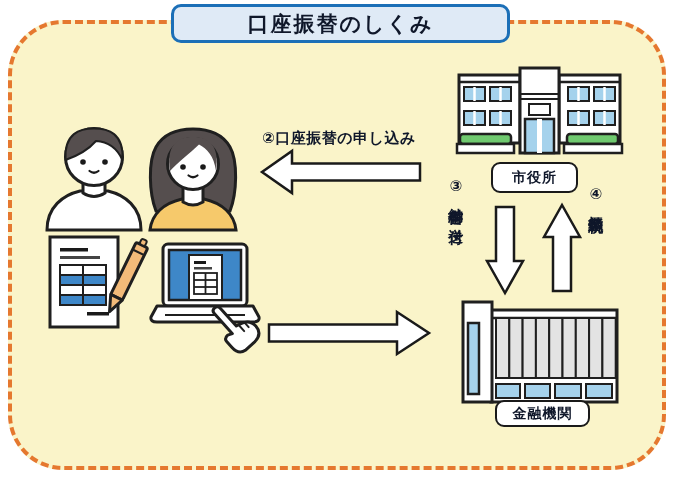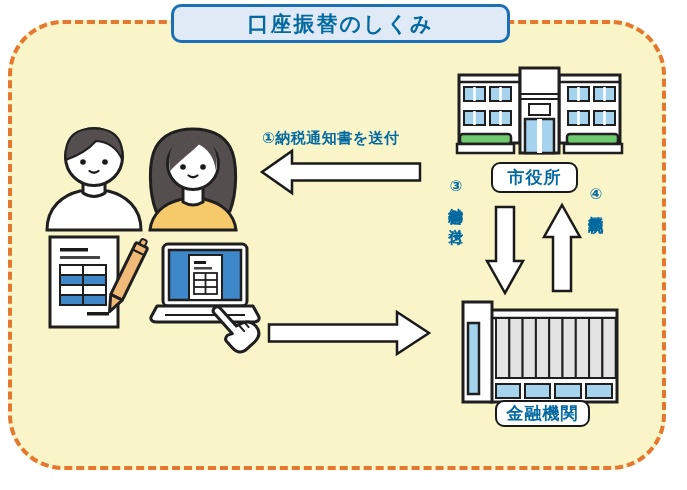--- a/index.html
+++ b/index.html
@@ -1,34 +1,34 @@
 <!DOCTYPE html>
 <html><head>
 <meta charset="utf-8">
 <style>
   html,body{margin:0;padding:0;background:#fff;}
   .canvas{
     position:relative;width:687px;height:490px;overflow:hidden;
-    font-family:"Liberation Sans","DejaVu Sans",sans-serif;color:#0369a1;background:#fff;
+    font-family:"Liberation Sans","DejaVu Sans",sans-serif;color:#0f172a;background:#fff;
   }
   .panel{
     position:absolute;left:8px;top:20px;width:658px;height:450px;
     background:#FAF4C9;border:4px dashed #E5782F;border-radius:55px;box-sizing:border-box;
   }
   .title-box{
     position:absolute;left:171px;top:4px;width:339px;height:39px;z-index:3;
     background:#DFEAF6;border:3px solid #1B6FB7;border-radius:10px;box-sizing:border-box;
     display:flex;align-items:center;justify-content:center;
     font-size:21px;font-weight:700;letter-spacing:2px;
   }
   .abs{position:absolute;z-index:2;}
   .label-box{
     position:absolute;z-index:2;background:#fff;border:2.5px solid #1a1a1a;border-radius:9px;
     box-sizing:border-box;display:flex;align-items:center;justify-content:center;
-    font-size:17px;font-weight:700;letter-spacing:1px;
+    font-size:14px;font-weight:700;letter-spacing:1px;
   }
   .caption{
     position:absolute;z-index:2;font-size:15px;font-weight:700;white-space:nowrap;letter-spacing:0.5px;
   }
   .vcaption{
     position:absolute;z-index:2;font-size:15px;font-weight:700;line-height:1.05;
     writing-mode:vertical-rl;text-orientation:upright;letter-spacing:1px;
   }
   svg{display:block;overflow:visible;}
 </style>
@@ -106,21 +106,21 @@
       <path d="M8,64 L104,64 L110,75 Q111,80 104,80 L8,80 Q1,80 2,75 Z" fill="#fff" stroke="#1F1F1F" stroke-width="3" stroke-linejoin="round"></path>
       <line x1="16" y1="73" x2="96" y2="73" stroke="#1F1F1F" stroke-width="2.2"></line>
       <g transform="translate(92,96) rotate(-42)">
         <path d="M-3.5,-36 Q-3.5,-40 0.5,-40 Q4.5,-40 4.5,-36 L4.5,-12 L7,-11.5 Q19,-9 19,1 Q19,11 8,12 L-5,12 Q-13,11 -13,1 L-13,-7 Q-13,-11 -8,-11 L-3.5,-9 Z" fill="#fff" stroke="#1F1F1F" stroke-width="3" stroke-linejoin="round"></path>
         <path d="M7,-11.5 L7,-3 M13,-10 L13,-3" fill="none" stroke="#1F1F1F" stroke-width="2" stroke-linecap="round"></path>
       </g>
     </svg>
   </div>
 
 
-  <div class="caption" style="left:262px;top:129px;">①納税通知書を送付</div>
+  <div class="caption" style="left:262px;top:129px;">②口座振替の申し込み</div>
   <div class="abs" style="left:260px;top:149px;">
     <svg width="162" height="46" viewBox="0 0 162 46">
       <polygon points="160,14.5 32,14.5 32,2 2,23 32,44 32,31.5 160,31.5" fill="#fff" stroke="#1a1a1a" stroke-width="2.5"></polygon>
     </svg>
   </div>
 
   <div class="abs" style="left:457px;top:66px;width:165px;height:88px;">
     <svg width="165" height="88" viewBox="0 0 165 88">
       <rect x="2" y="9" width="61" height="68" fill="#fff" stroke="#1F1F1F" stroke-width="3"></rect>
       <rect x="102" y="9" width="61" height="68" fill="#fff" stroke="#1F1F1F" stroke-width="3"></rect>

